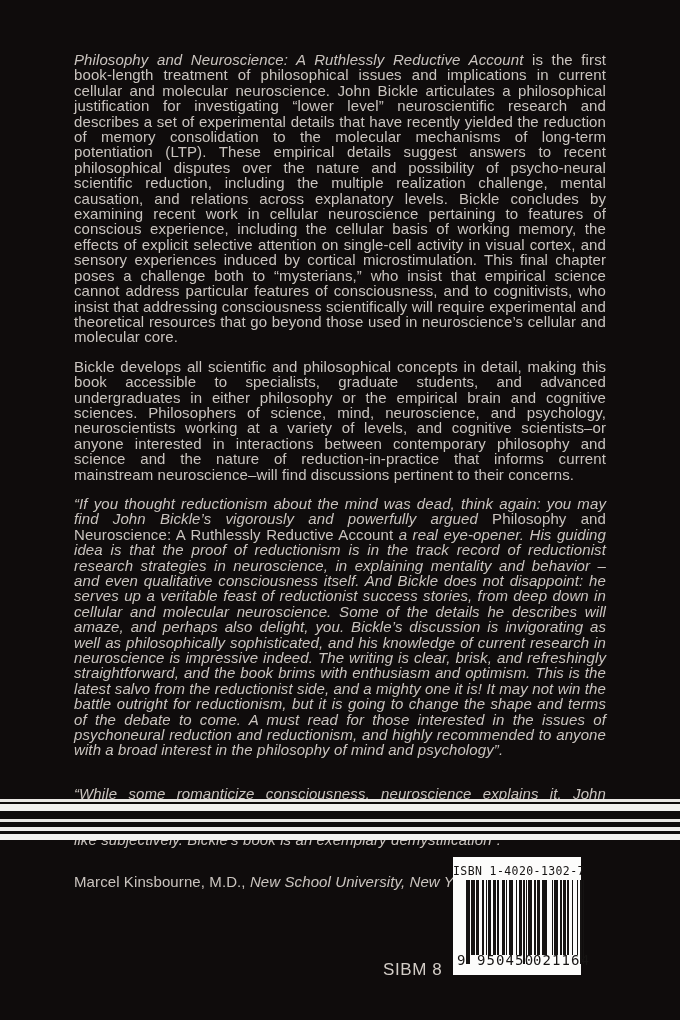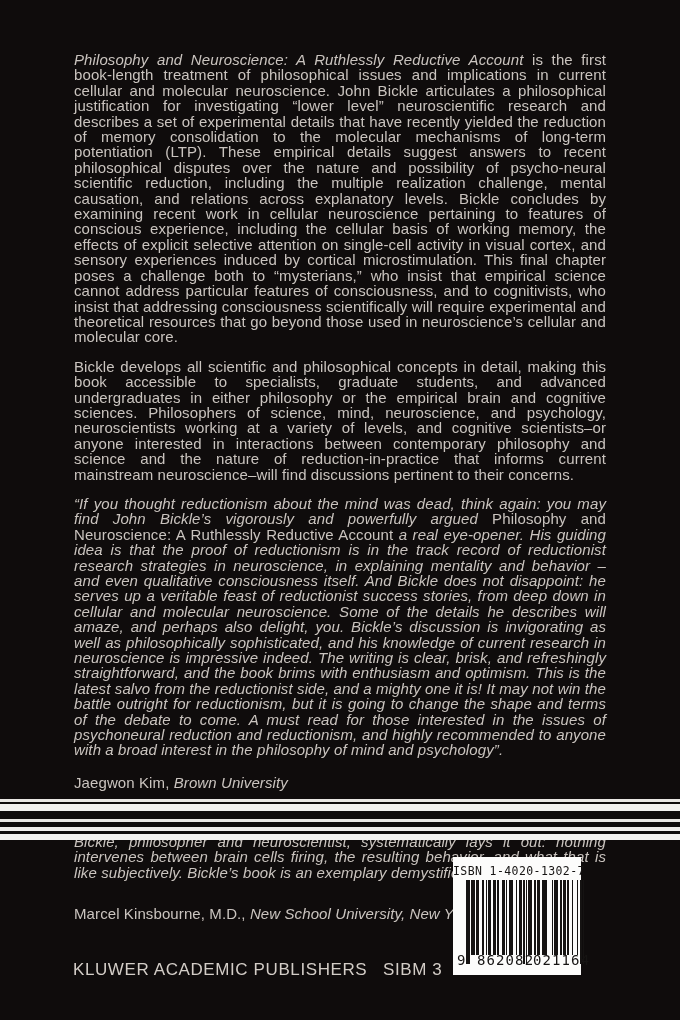--- a/index.html
+++ b/index.html
@@ -111,21 +111,20 @@
 <div class="page">
 
   <div class="content">
 
     <p class="para"><em>Philosophy and Neuroscience: A Ruthlessly Reductive Account</em><span> is the first book-length treatment of philosophical issues and implications in current cellular and molecular neuroscience. John Bickle articulates a philosophical justification for investigating “lower level” neuroscientific research and describes a set of experimental details that have recently yielded the reduction of memory consolidation to the molecular mechanisms of long-term potentiation (LTP). These empirical details suggest answers to recent philosophical disputes over the nature and possibility of psycho-neural scientific reduction, including the multiple realization challenge, mental causation, and relations across explanatory levels. Bickle concludes by examining recent work in cellular neuroscience pertaining to features of conscious experience, including the cellular basis of working memory, the effects of explicit selective attention on single-cell activity in visual cortex, and sensory experiences induced by cortical microstimulation. This final chapter poses a challenge both to “mysterians,” who insist that empirical science cannot address particular features of consciousness, and to cognitivists, who insist that addressing consciousness scientifically will require experimental and theoretical resources that go beyond those used in neuroscience’s cellular and molecular core.</span></p>
 
     <p class="para">Bickle develops all scientific and philosophical concepts in detail, making this book accessible to specialists, graduate students, and advanced undergraduates in either philosophy or the empirical brain and cognitive sciences. Philosophers of science, mind, neuroscience, and psychology, neuroscientists working at a variety of levels, and cognitive scientists–or anyone interested in interactions between contemporary philosophy and science and the nature of reduction-in-practice that informs current mainstream neuroscience–will find discussions pertinent to their concerns.</p>
 
     <p class="para quote"><span>“If you thought reductionism about the mind was dead, think again: you may find John Bickle’s vigorously and powerfully argued </span><span class="roman">Philosophy and Neuroscience: A Ruthlessly Reductive Account</span><span> a real eye-opener. His guiding idea is that the proof of reductionism is in the track record of reductionist research strategies in neuroscience, in explaining mentality and behavior – and even qualitative consciousness itself. And Bickle does not disappoint: he serves up a veritable feast of reductionist success stories, from deep down in cellular and molecular neuroscience. Some of the details he describes will amaze, and perhaps also delight, you. Bickle’s discussion is invigorating as well as philosophically sophisticated, and his knowledge of current research in neuroscience is impressive indeed. The writing is clear, brisk, and refreshingly straightforward, and the book brims with enthusiasm and optimism. This is the latest salvo from the reductionist side, and a mighty one it is! It may not win the battle outright for reductionism, but it is going to change the shape and terms of the debate to come. A must read for those interested in the issues of psychoneural reduction and reductionism, and highly recommended to anyone with a broad interest in the philosophy of mind and psychology”.</span></p>
 
-    <p class="para attribution"><span>Jaegwon Kim, </span><em>Brown University</em></p>
 
     <p class="para quote second">“While some romanticize consciousness, neuroscience explains it. John Bickle, philosopher and neuroscientist, systematically lays it out: nothing intervenes between brain cells firing, the resulting behavior, and what that is like subjectively. Bickle’s book is an exemplary demystification”.</p>
 
     <p class="para attribution second"><span>Marcel Kinsbourne, M.D., </span><em>New School University, New York, New York</em></p>
 
   </div>
 
   <div class="stripes">
     <div class="s-w3"></div>
     <div class="s-b2"></div>
@@ -184,23 +183,22 @@
         <div class="bar" style="left:98.13px;width:1.52px;height:75px"></div>
         <div class="bar" style="left:100.61px;width:1.52px;height:75px"></div>
         <div class="bar" style="left:101.85px;width:1.52px;height:75px"></div>
         <div class="bar" style="left:105.58px;width:1.52px;height:75px"></div>
         <div class="bar" style="left:110.55px;width:1.52px;height:75px"></div>
         <div class="bar" style="left:114.27px;width:1.52px;height:84px"></div>
         <div class="bar" style="left:116.76px;width:1.52px;height:84px"></div>
       </div>
     <div class="bc-digits">
       <span class="d-lead">9</span>
-      <span class="d-left">862082</span>
+      <span class="d-left">950450</span>
       <span class="d-right">021164</span>
     </div>
   </div>
 
   <div class="footer">
-    <span class="publisher">KLUWER ACADEMIC PUBLISHERS</span>
-    <span class="edition-code">SIBM 3</span>
+    <span class="edition-code">SIBM 8</span>
   </div>
 
 </div>
 
 </body></html>

